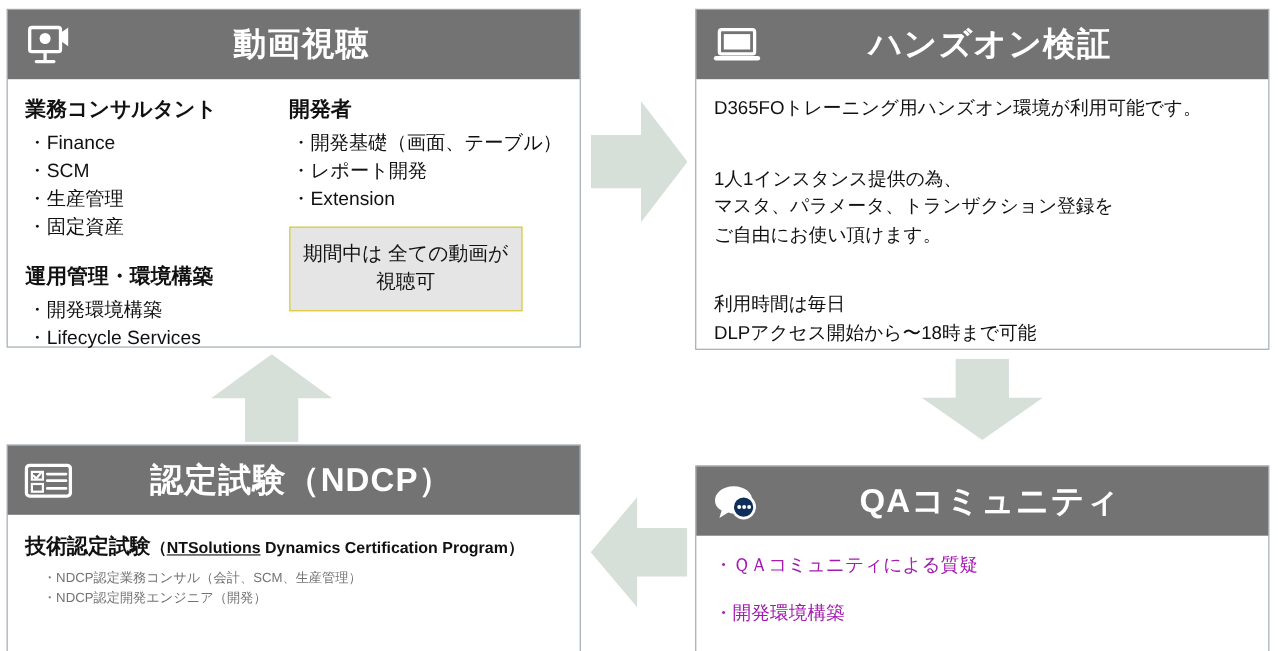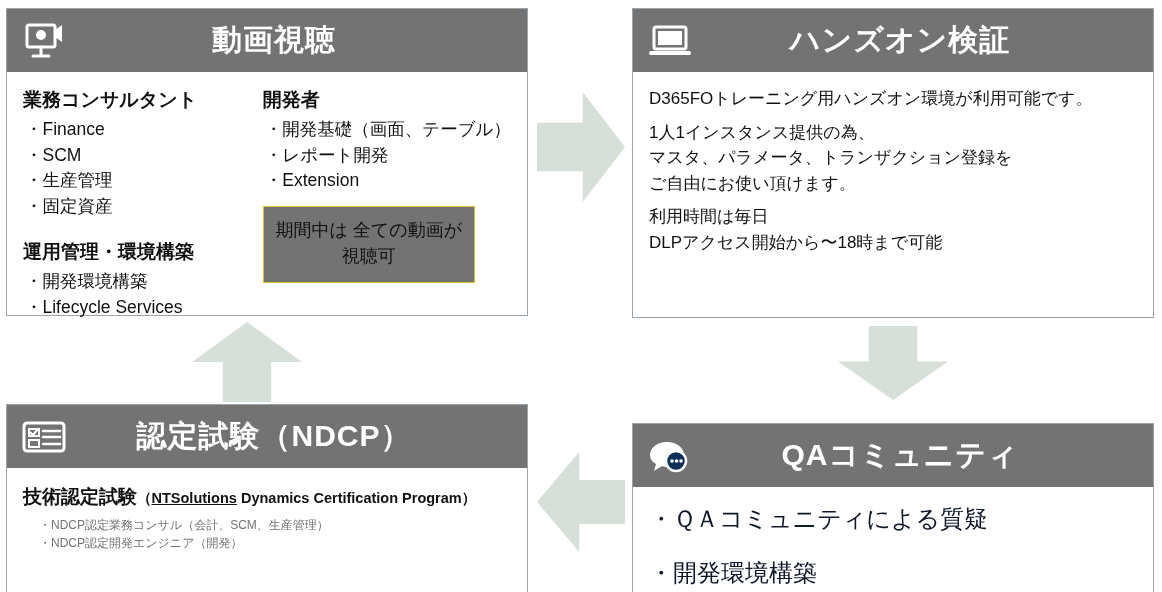--- a/index.html
+++ b/index.html
@@ -91,40 +91,40 @@
     padding-left: 2px;
     white-space: nowrap;
   }
   .bullets li::before {
     content: "・";
   }
   .spacer-18 { height: 18px; }
 
   .note-badge {
     margin-top: 12px;
-    background: #737373;
+    background: #e5e5e5;
     border: 1.5px solid #d9c81f;
     width: 212px;
     padding: 10px 6px 12px 6px;
     text-align: center;
     font-size: 18px;
     line-height: 1.45;
     color: #111111;
     box-sizing: border-box;
   }
 
   
   .para {
     font-size: 17px;
     line-height: 1.5;
     color: #111111;
     margin: 0;
     white-space: pre-line;
   }
-  .para + .para { margin-top: 8px; }
+  .para + .para { margin-top: 38px; }
 
   
   .exam-title {
     font-size: 19px;
     font-weight: bold;
     color: #111111;
     margin: 2px 0 6px 0;
   }
   .exam-title .en {
     font-size: 14.5px;
@@ -143,23 +143,23 @@
   }
   .exam-list li::before { content: "・"; }
 
   
   .qa-list {
     margin: 0;
     padding: 0;
     list-style: none;
   }
   .qa-list li {
-    font-size: 24px;
+    font-size: 17px;
     line-height: 1.5;
-    color: #0f172a;
+    color: #a21caf;
     margin-bottom: 18px;
   }
   .qa-list li::before { content: "・"; }
 
   
   .arrow {
     position: absolute;
     background: #d6dfd8;
   }
   

